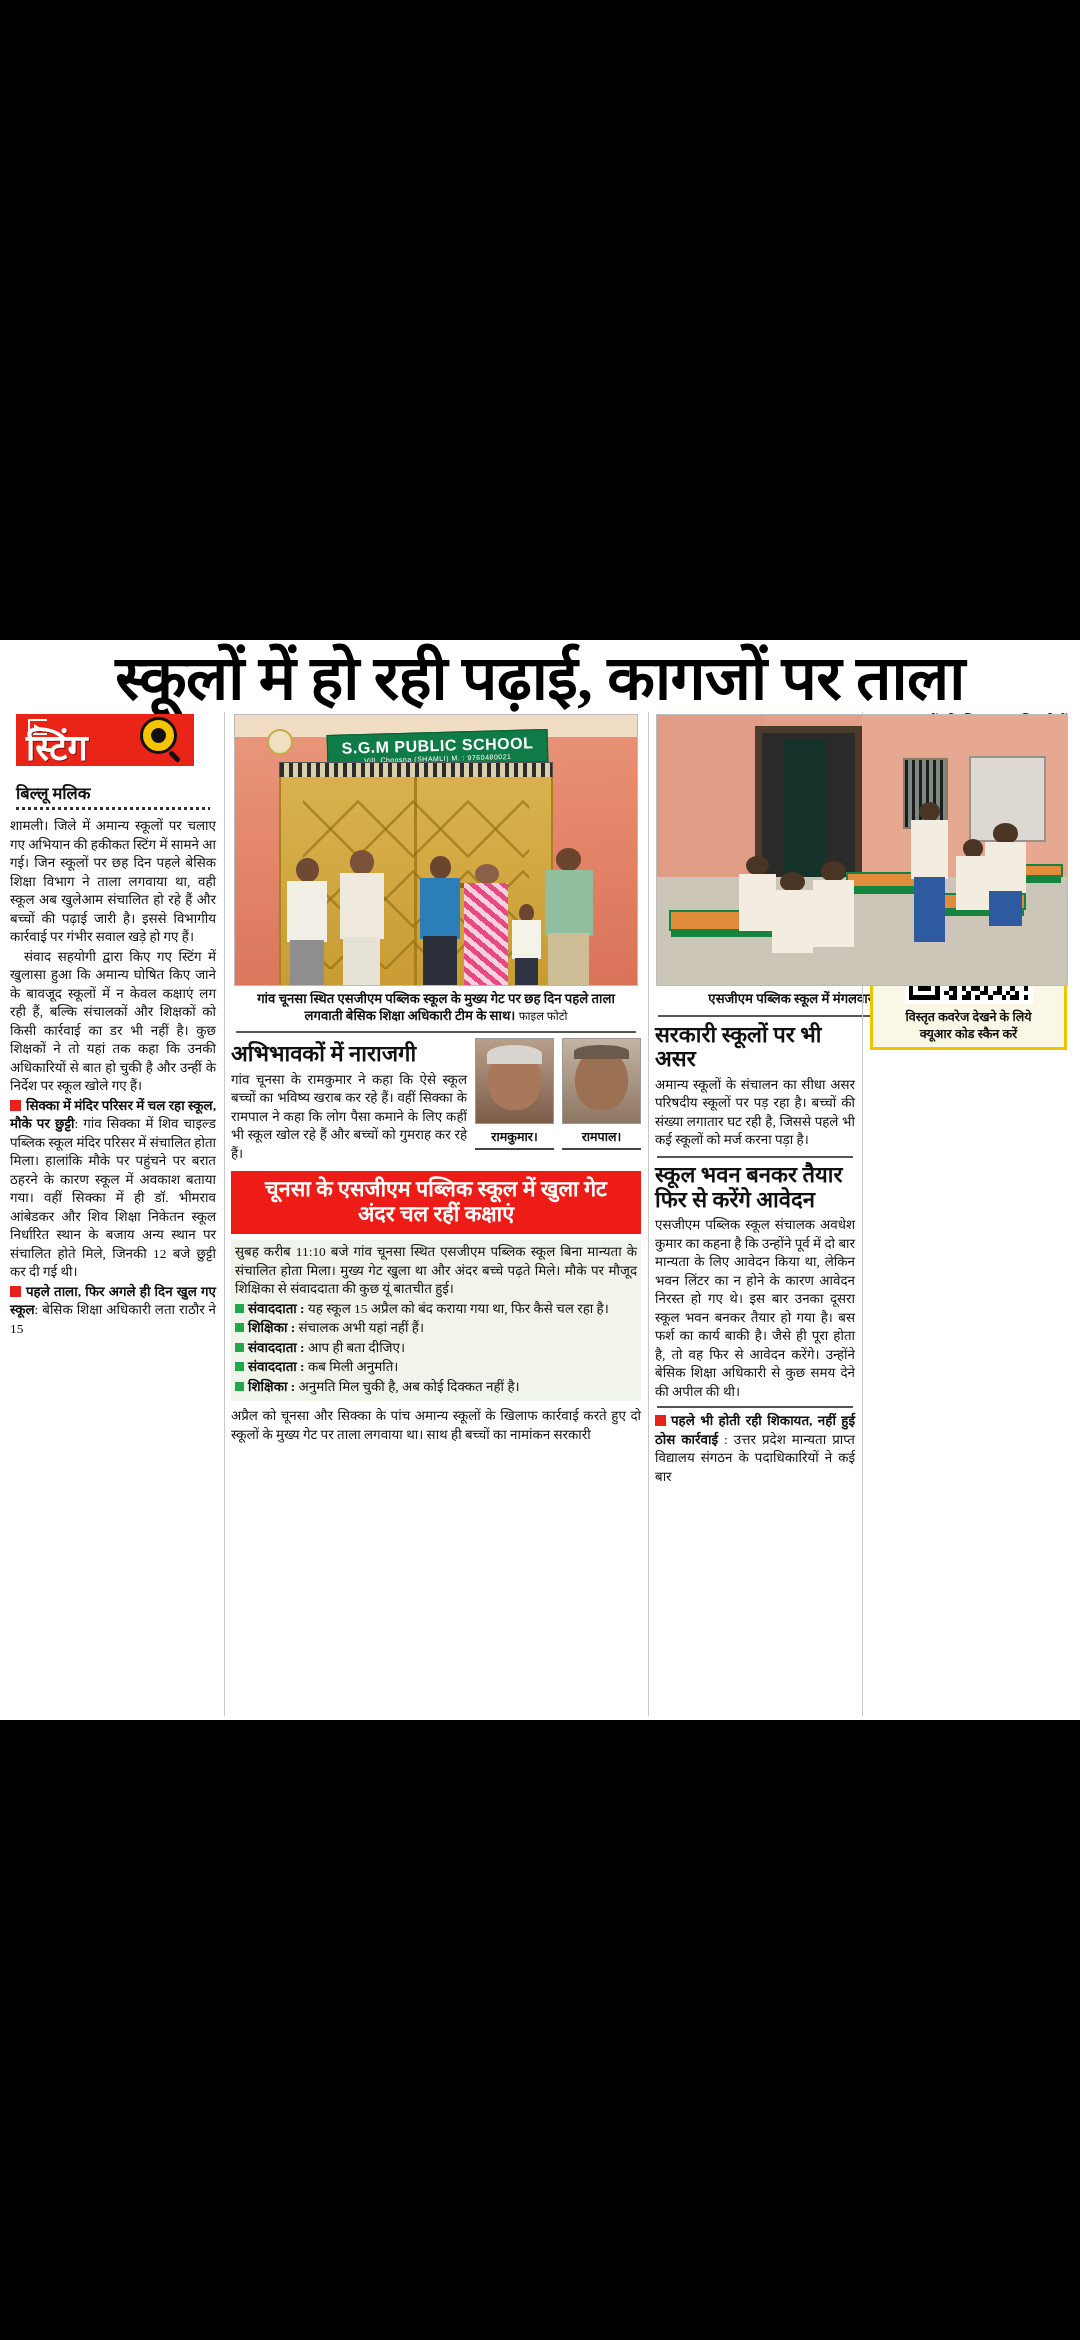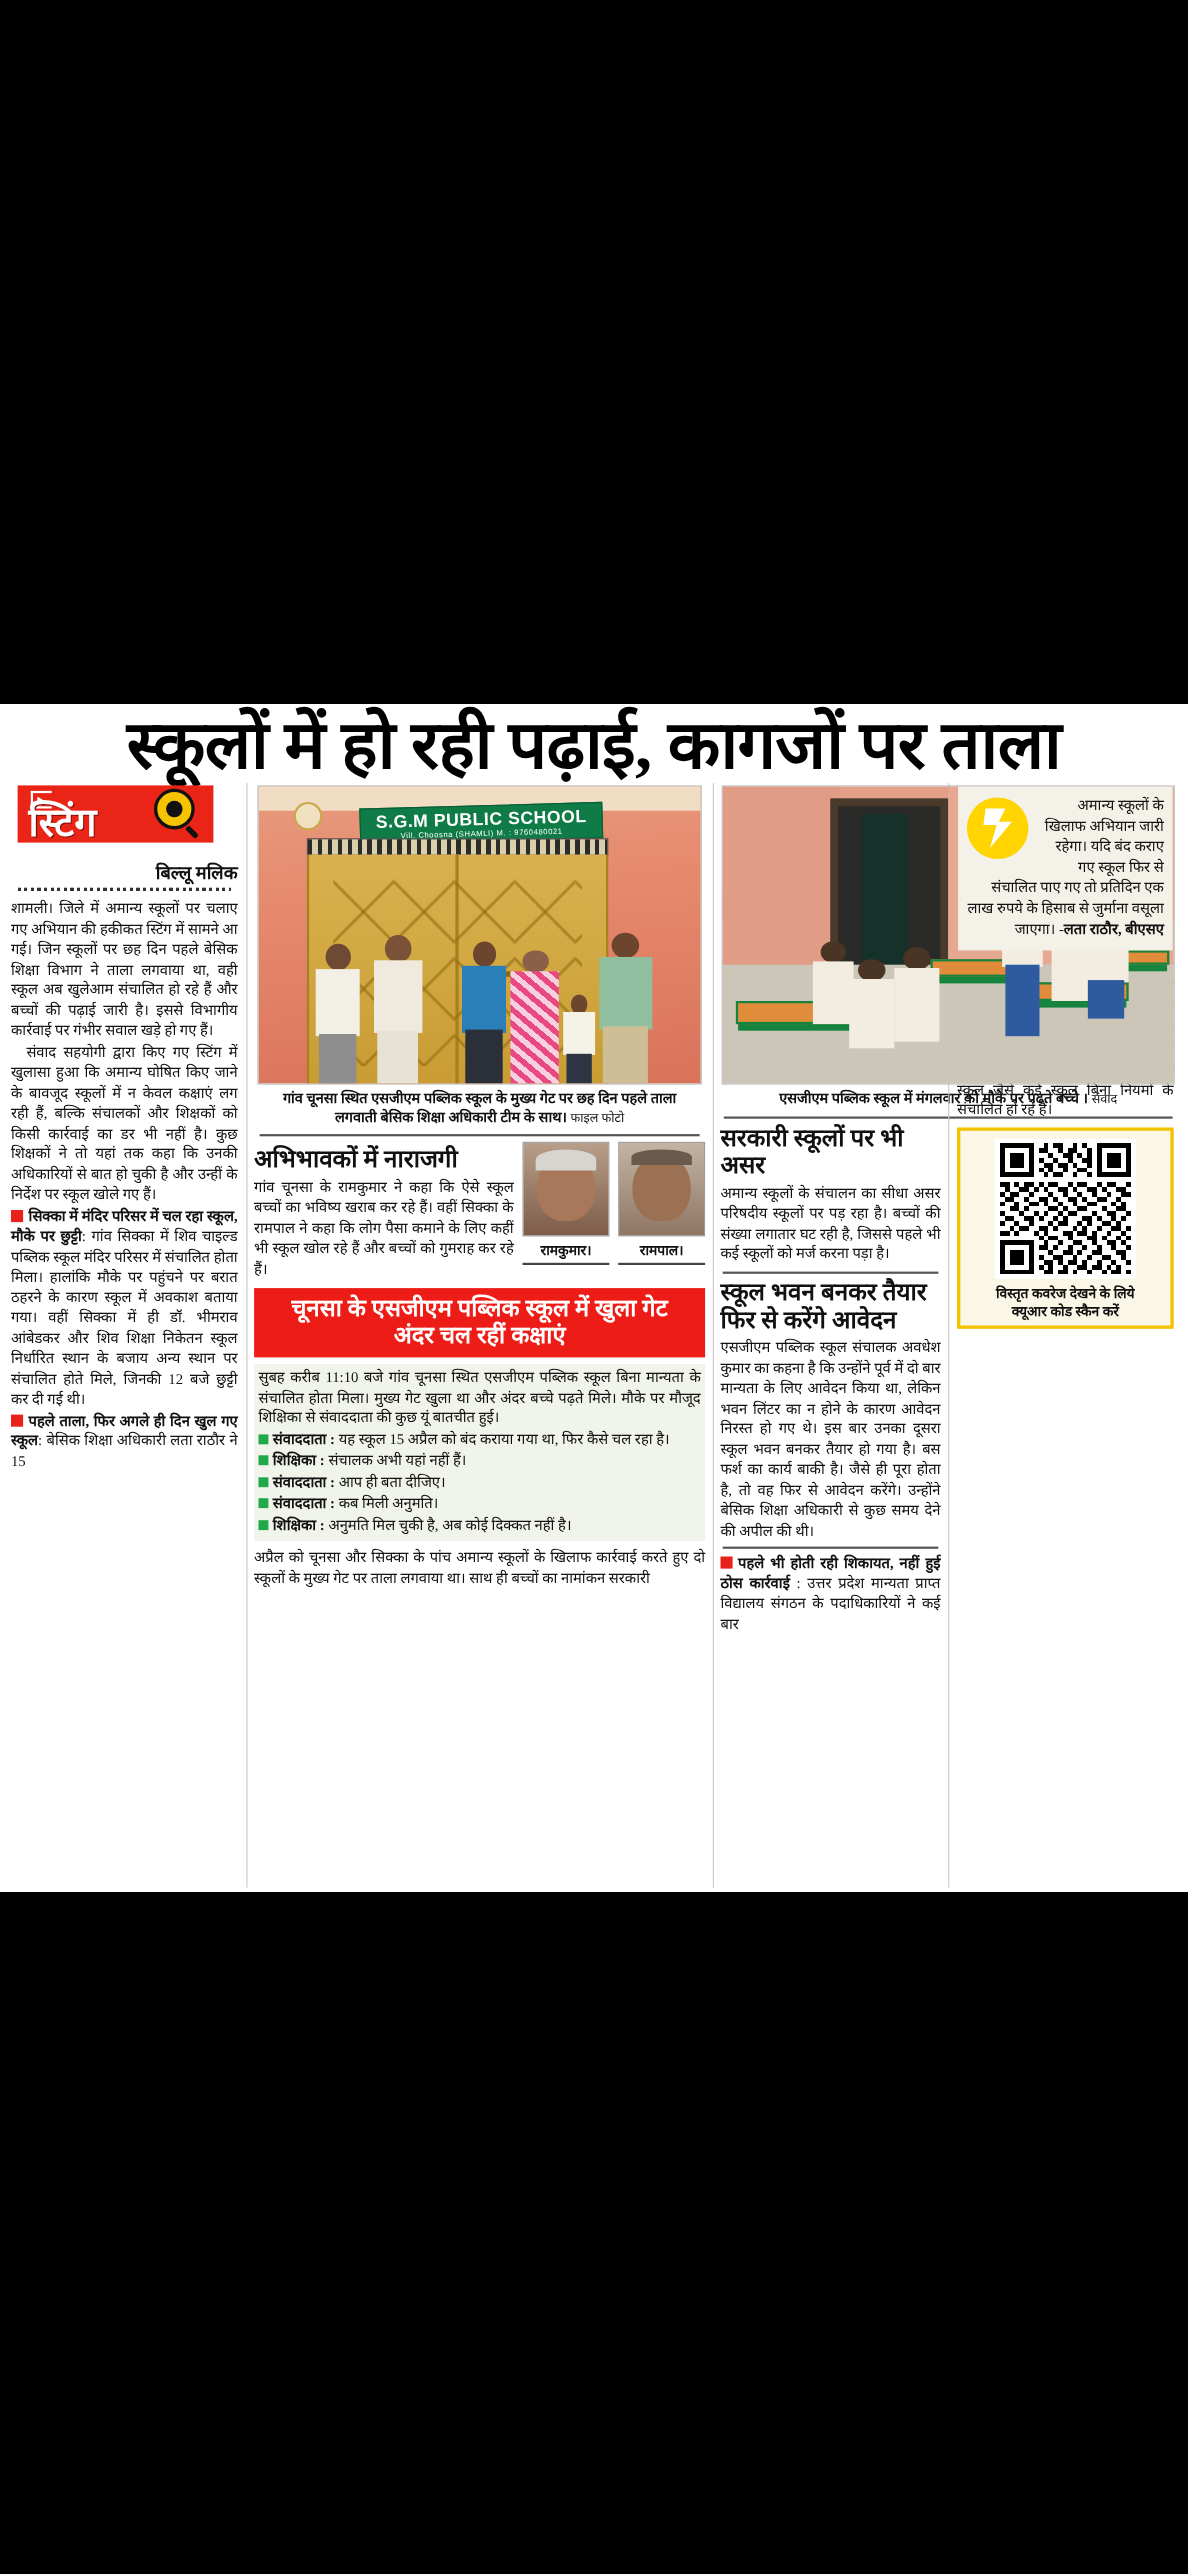--- a/index.html
+++ b/index.html
@@ -103,21 +103,20 @@
   }
   .sting-lens:after {
     content: ""; position: absolute; right: -7px; bottom: -8px;
     width: 13px; height: 5px; background: #111;
     transform: rotate(45deg); border-radius: 2px;
   }
 
   .byline {
     font-weight: 700; font-size: 16.5px; color: #111;
     margin: 15px 0 3px 6px;
-    text-align: right;
   }
   .dotrule {
     height: 3px; margin: 0 6px 7px 6px;
     background-image: repeating-linear-gradient(to right,#333 0 3px,transparent 3px 6px);
   }
 
   .redsq {
     display: inline-block; width: 11px; height: 11px;
     background: #e8211a; margin-right: 5px; vertical-align: -1px;
   }
@@ -478,30 +477,20 @@
         </div>
         <div class="hrule thick" style="margin-top:5px;"></div>
         <div class="body-text" style="margin-top:4px;">
           <p class="noind"><span class="redsq"></span><b>पहले भी होती रही शिकायत, नहीं हुई ठोस कार्रवाई</b><span> : उत्तर प्रदेश मान्यता प्राप्त विद्यालय संगठन के पदाधिकारियों ने कई बार</span></p>
         </div>
       </div>
 
       <div class="vrule"></div>
 
       <div style="padding:0 3px 0 5px;">
-        <div class="quote-box">
-          <div class="bolt-circle">
-            <svg width="30" height="38" viewBox="0 0 30 38">
-              <path d="M22 1 L4 1 L2 16 L14 16 L8 37 L28 13 L16 13 Z" fill="#ffffff"></path>
-            </svg>
-          </div>
-          <div class="quote-text">
-            <span>अमान्य स्कूलों के खिलाफ अभियान जारी रहेगा। यदि बंद कराए गए स्कूल फिर से संचालित पाए गए तो प्रतिदिन एक लाख रुपये के हिसाब से जुर्माना वसूला जाएगा। -</span><span class="quote-attr">लता राठौर, बीएसए</span>
-          </div>
-        </div>
 
         <div class="body-text">
           <p class="noind">अमान्य स्कूलों की शिकायत अधिकारियों से की, लेकिन कार्रवाई केवल कागजों तक सीमित रही। संगठन के जिलाध्यक्ष चंद्र कुमार शर्मा व जिला महासचिव हरेंद्र राणा का कहना है कि गांव मखमूलपुर में राज एकेडमी और कुड़ाना में सेंट मैरी पब्लिक स्कूल जैसे कई स्कूल बिना नियमों के संचालित हो रहे हैं।</p>
         </div>
 
         <div class="qr-box">
           <svg class="qr-img" viewBox="0 0 29 29" shape-rendering="crispEdges">
             <rect width="29" height="29" fill="#ffffff"></rect>
             <g fill="#000000">
               <rect x="1" y="1" width="7" height="7"></rect>

